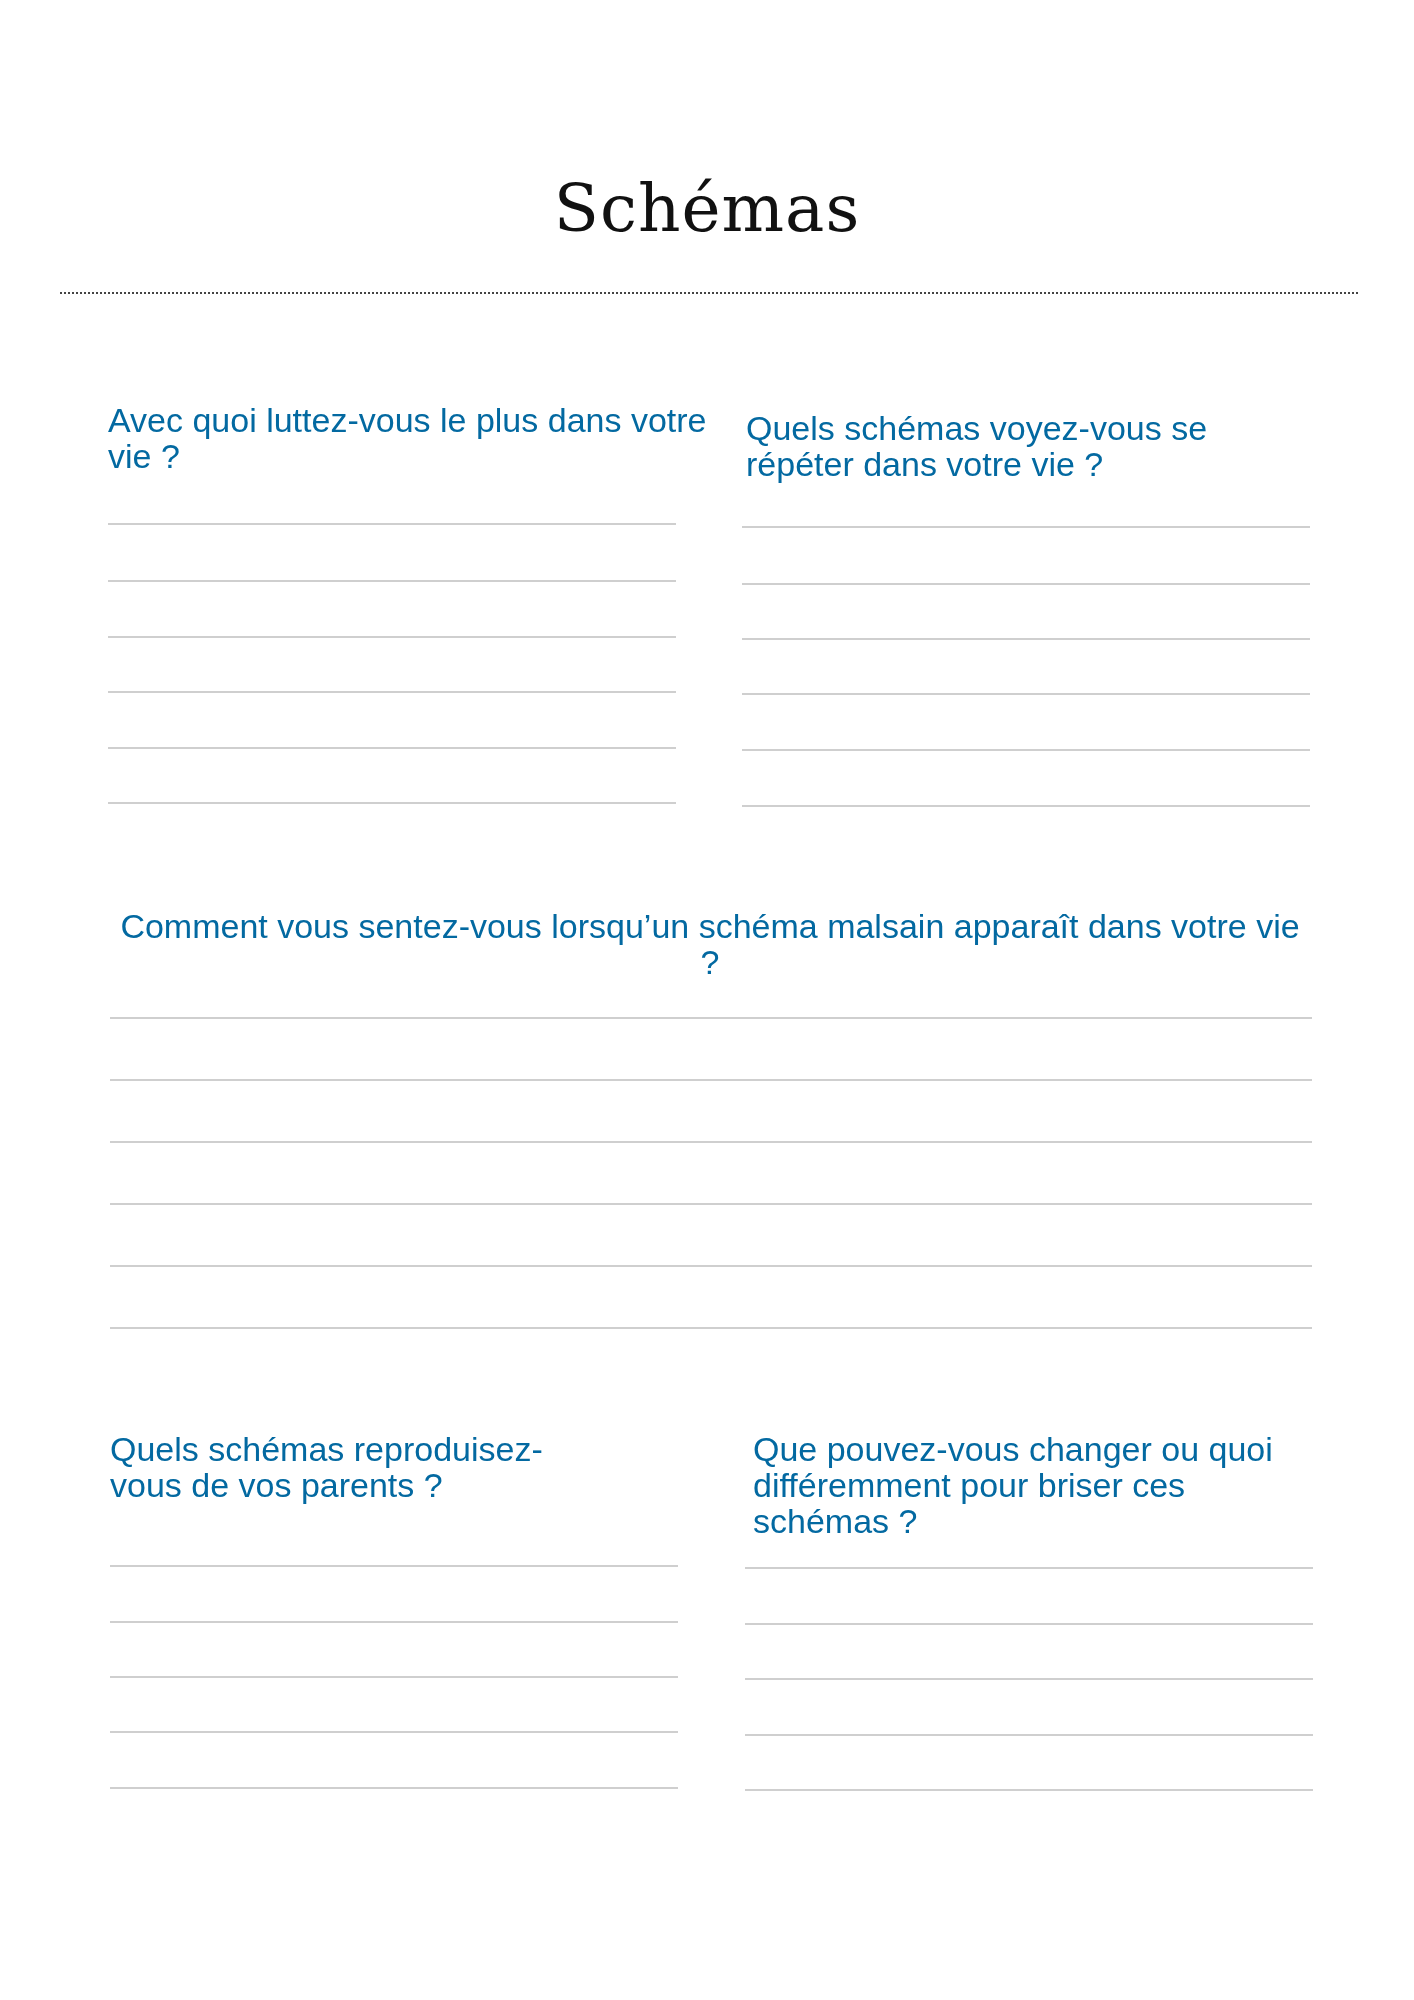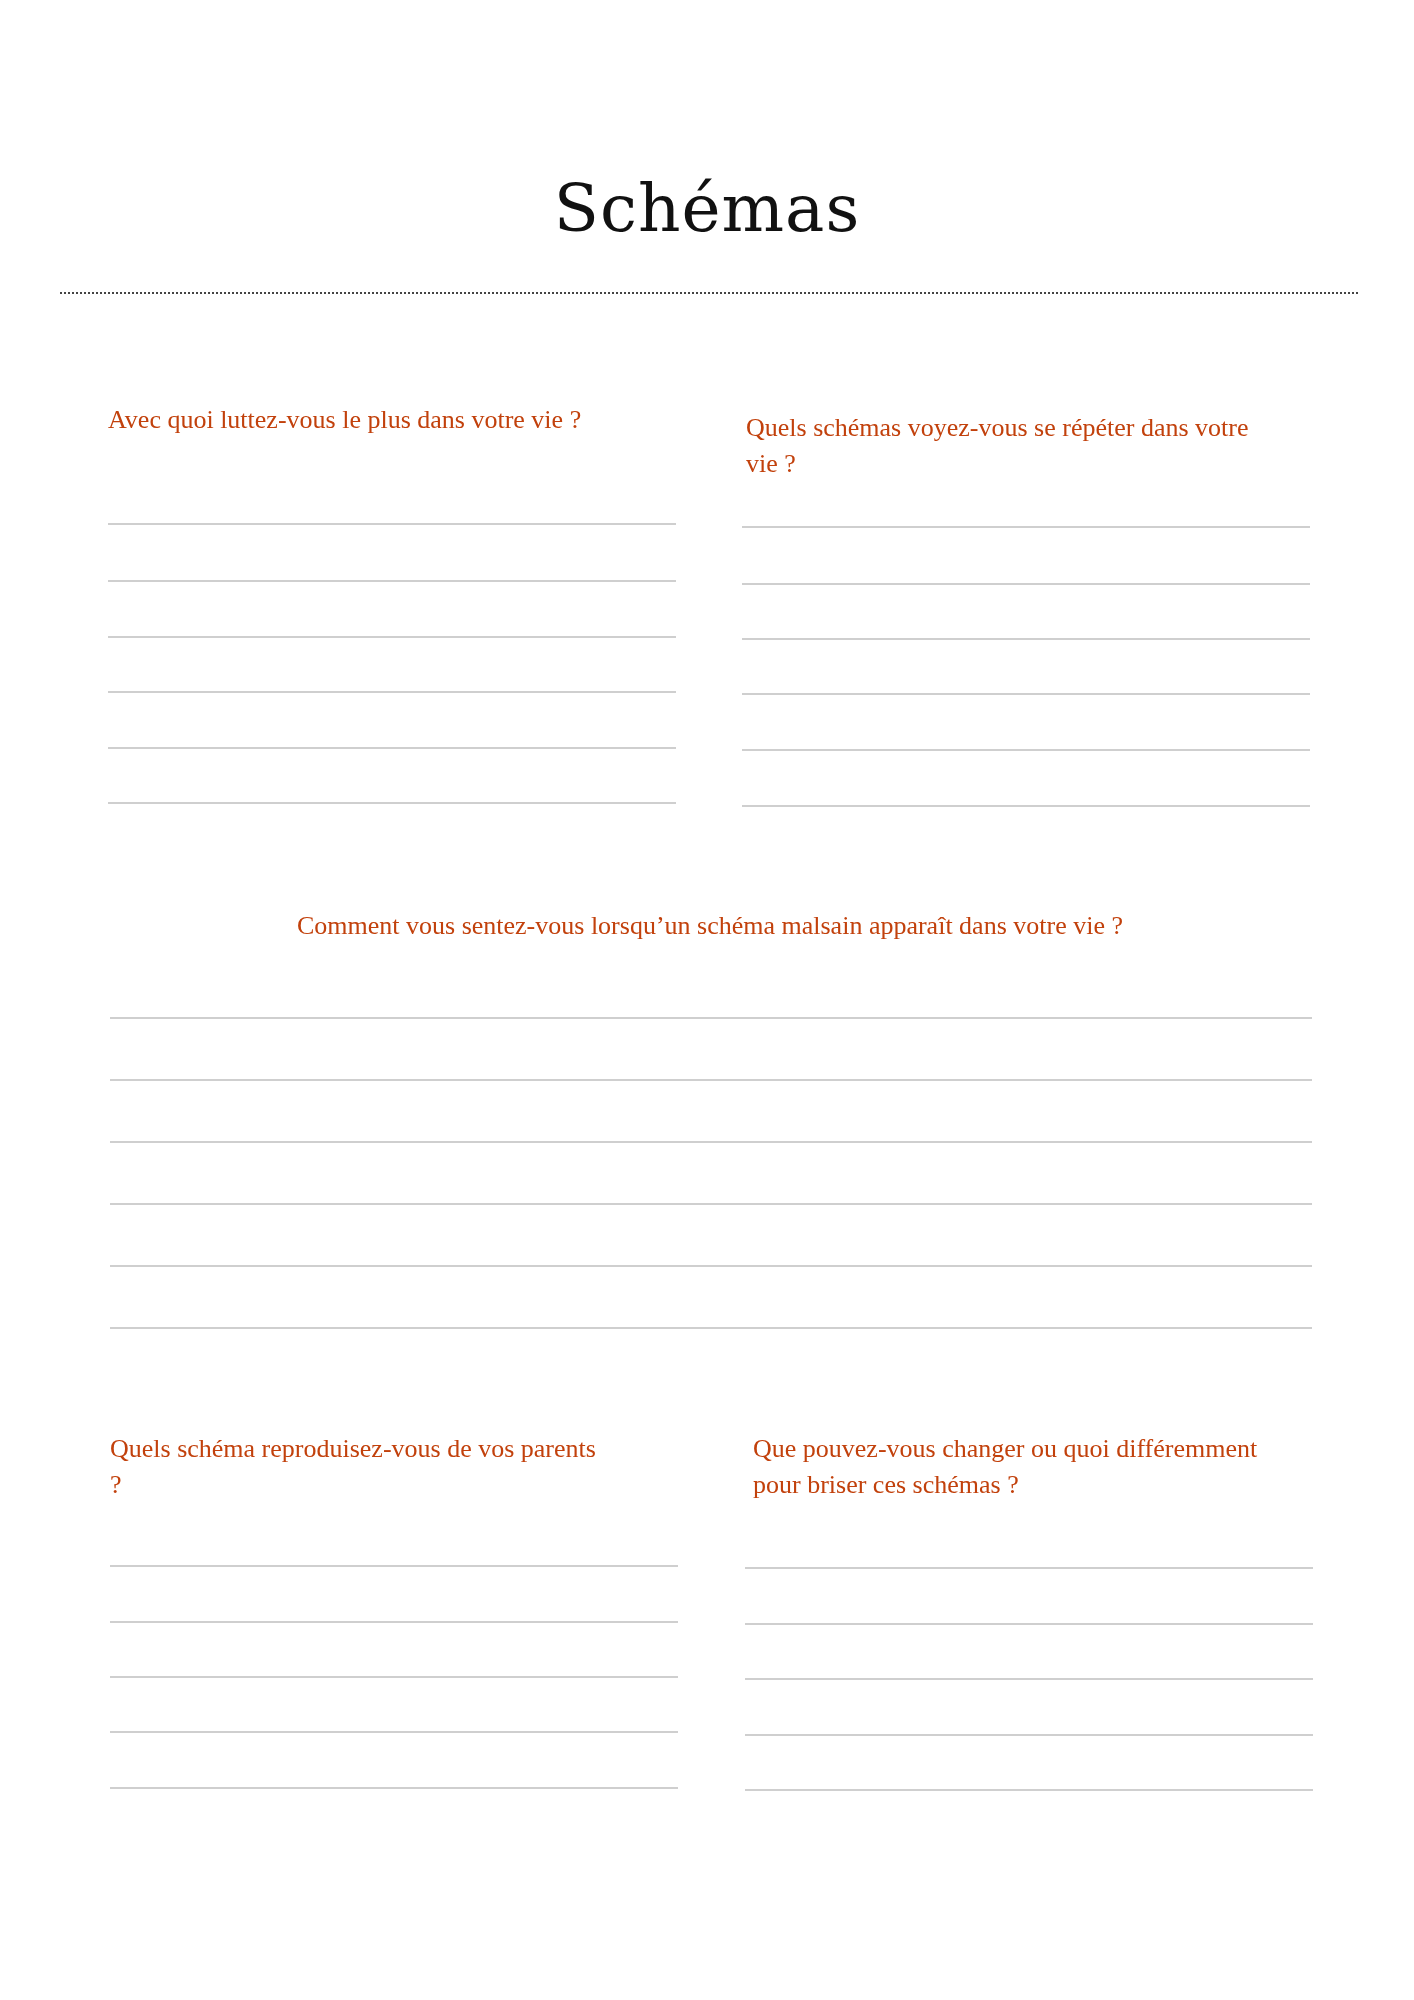--- a/index.html
+++ b/index.html
@@ -3,21 +3,21 @@
 <meta charset="utf-8">
 <style>
   html, body { margin: 0; padding: 0; background: #ffffff; }
   body { width: 1414px; height: 2000px; position: relative; overflow: hidden;
          font-family: "Liberation Sans", "DejaVu Sans", sans-serif; color: #111; }
   .title { position: absolute; left: 0; width: 1414px; top: 170px; text-align: center;
            font-family: "DejaVu Serif", "Liberation Serif", serif; font-size: 66px;
            font-weight: normal; letter-spacing: 1px; color: #111; margin: 0; }
   .divider { position: absolute; left: 60px; top: 292px; width: 1298px; height: 0;
              border-top: 2px dotted #444; }
-  .q { position: absolute; font-size: 26px; line-height: 36px; color: #c2410c; margin: 0; font-family: Liberation Serif, serif; }
+  .q { position: absolute; font-size: 34px; line-height: 36px; color: #0369a1; margin: 0; }
   .line { position: absolute; height: 0; border-top: 2px solid #cfcfcf; }
 </style>
 </head>
 <body>
 
 <h1 class="title">Schémas</h1>
 <div class="divider"></div>
 
 <p class="q" style="left:108px; top:402px; width:600px;">Avec quoi luttez-vous le plus dans votre vie ?</p>
 <div>
@@ -42,21 +42,21 @@
 <p class="q" style="left:110px; top:908px; width:1200px;text-align:center;">Comment vous sentez-vous lorsqu’un schéma malsain apparaît dans votre vie ?</p>
 <div>
   <div class="line" style="left:110px; width:1202px; top:1017px;"></div>
   <div class="line" style="left:110px; width:1202px; top:1079px;"></div>
   <div class="line" style="left:110px; width:1202px; top:1141px;"></div>
   <div class="line" style="left:110px; width:1202px; top:1203px;"></div>
   <div class="line" style="left:110px; width:1202px; top:1265px;"></div>
   <div class="line" style="left:110px; width:1202px; top:1327px;"></div>
 </div>
 
-<p class="q" style="left:110px; top:1431px; width:500px;">Quels schéma reproduisez-vous de vos parents ?</p>
+<p class="q" style="left:110px; top:1431px; width:500px;">Quels schémas reproduisez-vous de vos parents ?</p>
 <div>
   <div class="line" style="left:110px; width:568px; top:1565px;"></div>
   <div class="line" style="left:110px; width:568px; top:1621px;"></div>
   <div class="line" style="left:110px; width:568px; top:1676px;"></div>
   <div class="line" style="left:110px; width:568px; top:1731px;"></div>
   <div class="line" style="left:110px; width:568px; top:1787px;"></div>
 </div>
 
 <p class="q" style="left:753px; top:1431px; width:540px;">Que pouvez-vous changer ou quoi différemment pour briser ces schémas ?</p>
 <div>

